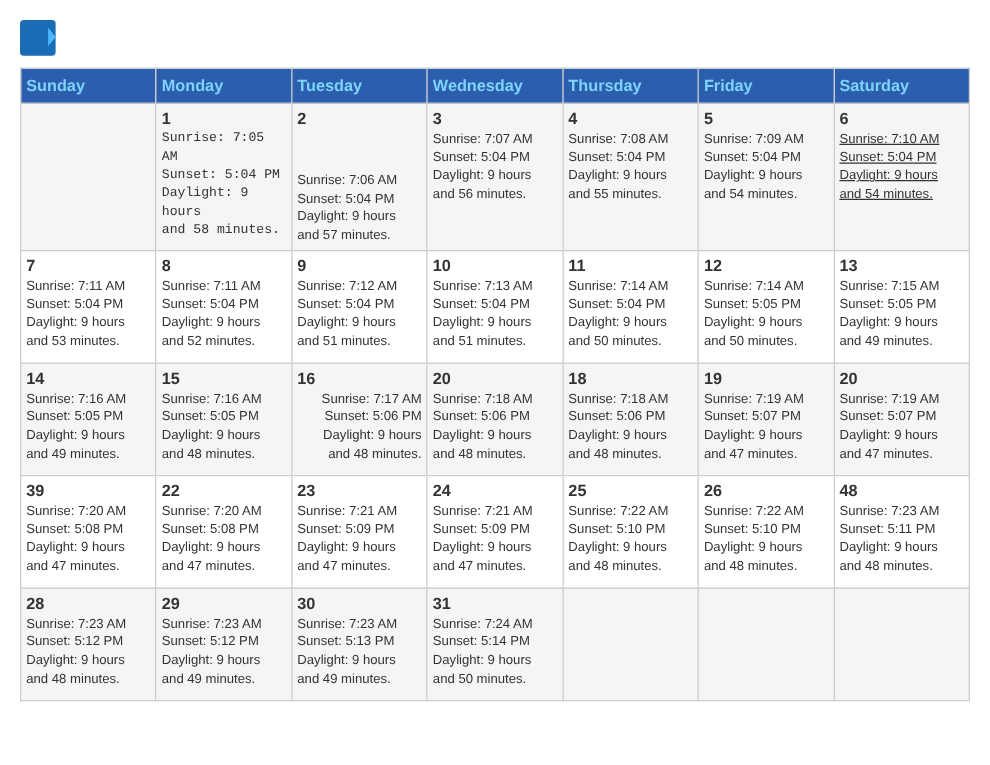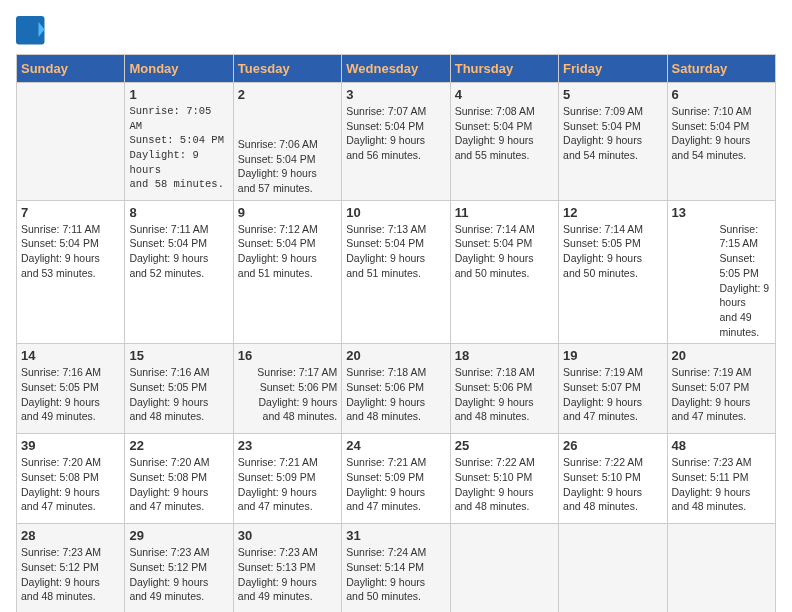--- a/index.html
+++ b/index.html
@@ -47,21 +47,21 @@
       color: #444;
       margin-top: 2px;
     }
     table {
       width: 100%;
       border-collapse: collapse;
       table-layout: fixed;
     }
     thead th {
       background: #2b5fad;
-      color: #fdba74;
+      color: #7dd3fc;
       font-size: 13px;
       font-weight: bold;
       padding: 6px 4px;
       text-align: left;
       border: 1px solid #ccc;
     }
     tbody td {
       border: 1px solid #ccc;
       vertical-align: top;
       padding: 4px;
@@ -154,21 +154,21 @@
         </td>
         <td>
           <span class="day-number">5</span>
           <div class="day-info" style="white-space: pre-line;">Sunrise: 7:09 AM
 Sunset: 5:04 PM
 Daylight: 9 hours
 and 54 minutes.</div>
         </td>
         <td>
           <span class="day-number">6</span>
-          <div class="day-info" style="white-space: pre-line;">Sunrise: 7:10 AM
+          <div class="day-info" style="white-space: pre-line; text-decoration: underline;">Sunrise: 7:10 AM
 Sunset: 5:04 PM
 Daylight: 9 hours
 and 54 minutes.</div>
         </td>
       </tr>
       <tr>
         <td>
           <span class="day-number">7</span>
           <div class="day-info" style="white-space: pre-line;">Sunrise: 7:11 AM
 Sunset: 5:04 PM
@@ -205,21 +205,21 @@
         </td>
         <td>
           <span class="day-number">12</span>
           <div class="day-info" style="white-space: pre-line;">Sunrise: 7:14 AM
 Sunset: 5:05 PM
 Daylight: 9 hours
 and 50 minutes.</div>
         </td>
         <td>
           <span class="day-number">13</span>
-          <div class="day-info" style="white-space: pre-line; margin-left: 48px;">Sunrise: 7:15 AM
+          <div class="day-info" style="white-space: pre-line;">Sunrise: 7:15 AM
 Sunset: 5:05 PM
 Daylight: 9 hours
 and 49 minutes.</div>
         </td>
       </tr>
       <tr>
         <td>
           <span class="day-number">14</span>
           <div class="day-info" style="white-space: pre-line;">Sunrise: 7:16 AM
 Sunset: 5:05 PM

